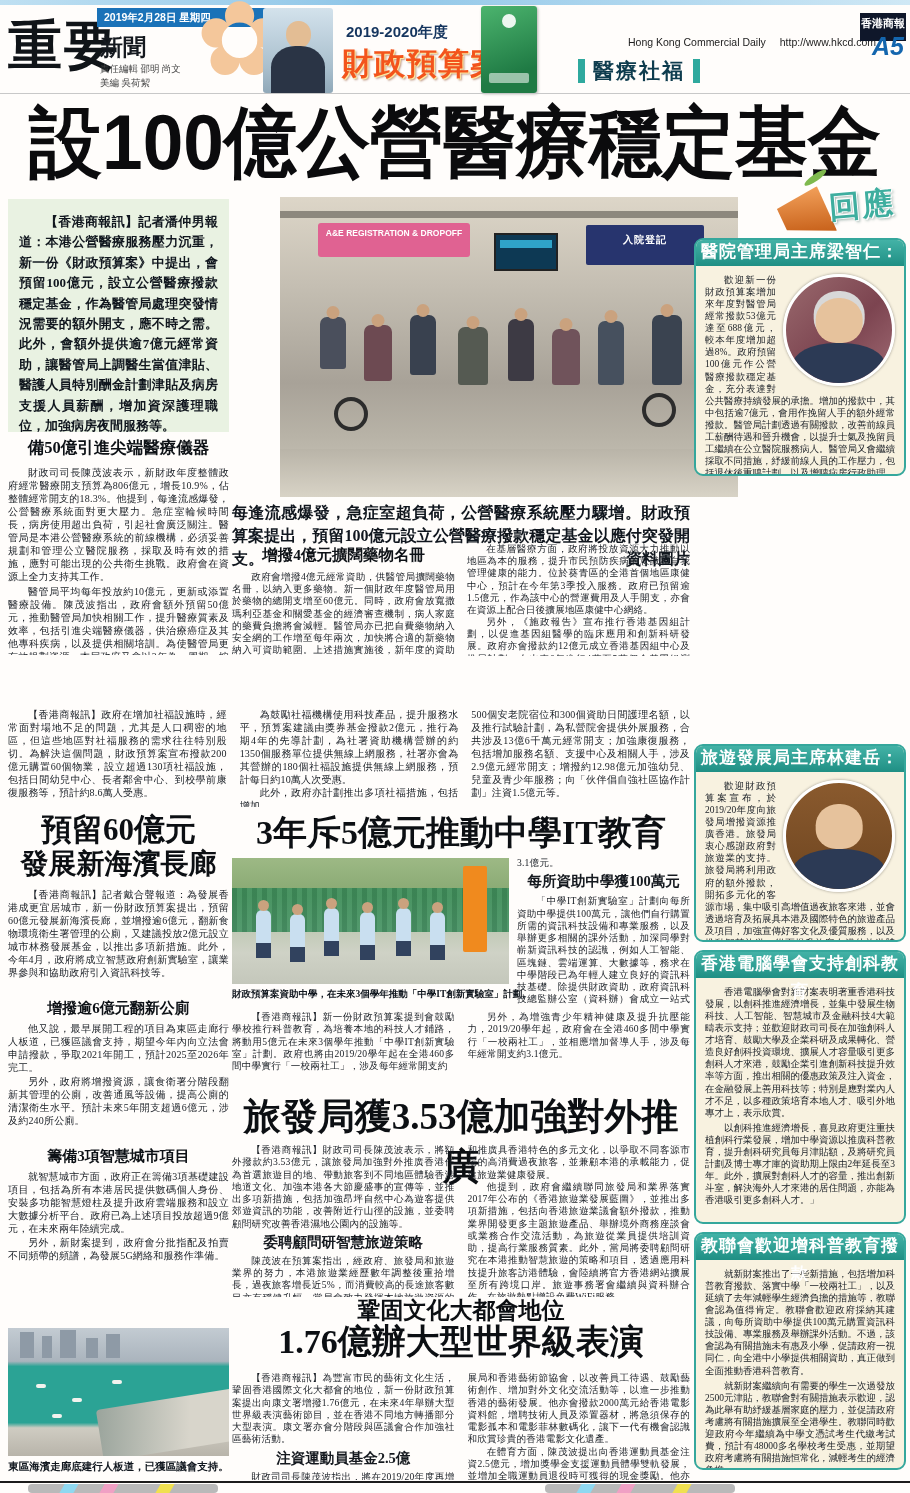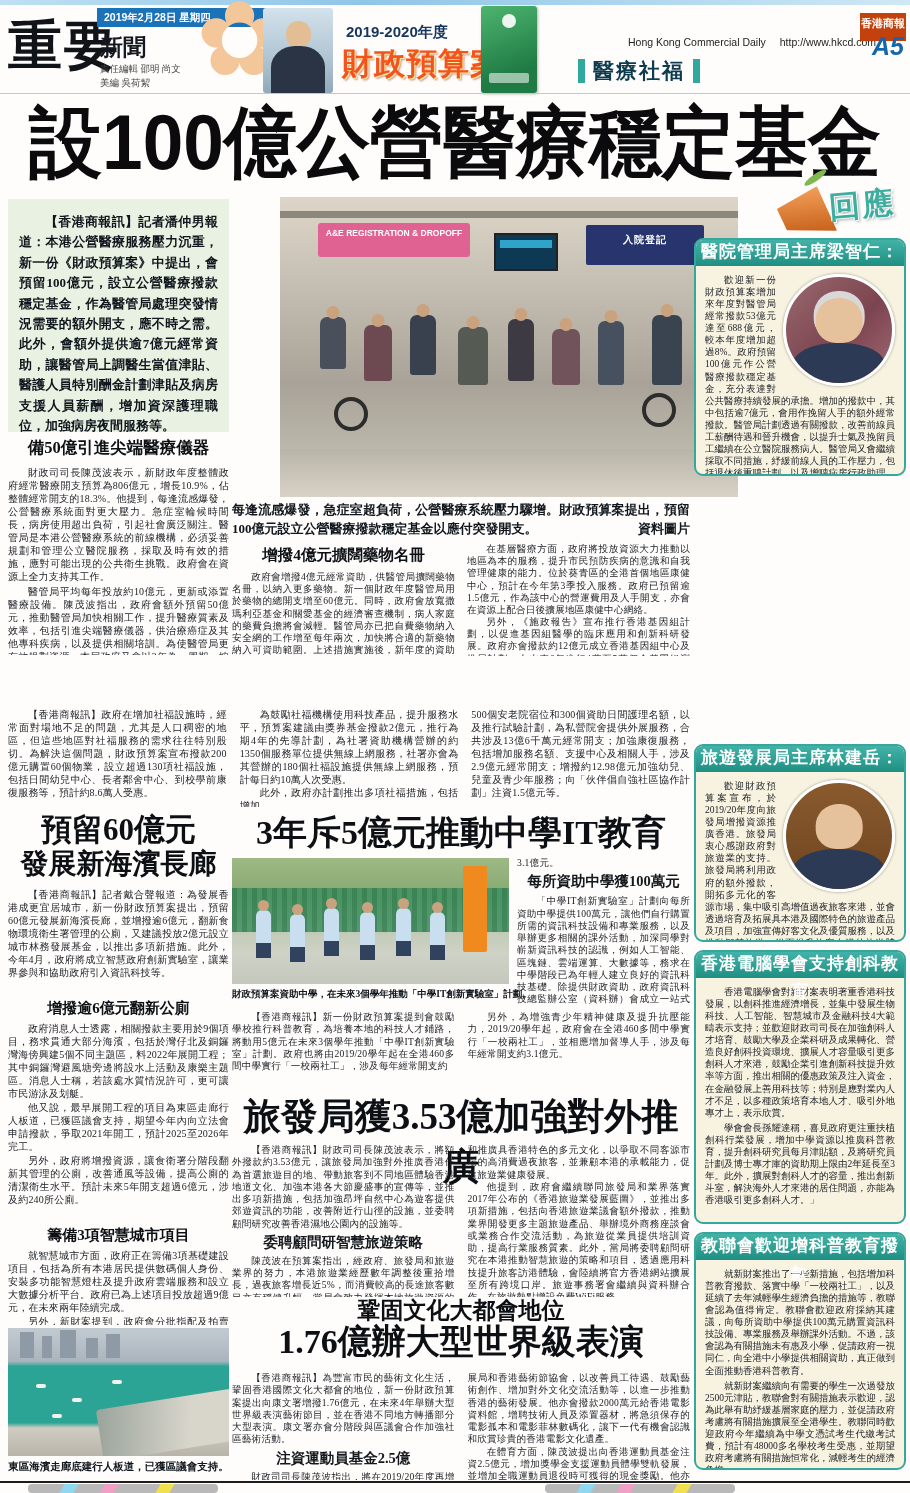--- a/index.html
+++ b/index.html
@@ -35,21 +35,21 @@
              background:linear-gradient(160deg,#4cb46e,#1f7a44 75%); box-shadow:1px 1px 3px rgba(0,0,0,.3); }
   #mh-book::before { content:""; position:absolute; left:21px; top:8px; width:14px; height:14px;
              background:#fff; border-radius:50%; opacity:.9; }
   #mh-book::after { content:""; position:absolute; left:8px; bottom:10px; width:40px; height:10px;
              background:rgba(255,255,255,.55); border-radius:2px; }
   #mh-tag { left:578px; top:57px; display:flex; align-items:center; gap:8px; }
   #mh-tag .bar { width:7px; height:24px; background:#2fa99e; }
   #mh-tag .txt { font-size:21px; font-weight:bold; color:#0e3c4e; letter-spacing:2px; }
   #mh-en { left:628px; top:36px; width:235px; font-family:"Liberation Sans",sans-serif;
            font-size:10.5px; color:#222; display:flex; gap:14px; white-space:nowrap; }
-  #mh-red { left:860px; top:13px; width:46px; height:28px; background:#c2410c; color:#fff;
+  #mh-red { left:860px; top:13px; width:46px; height:28px; background:#0f172a; color:#fff;
             font-size:11px; font-weight:bold; text-align:center; line-height:21px; }
   #mh-page { left:872px; top:32px; font-size:25px; font-weight:900; font-style:italic;
              color:#1466ae; font-family:"Liberation Sans",sans-serif; }
   #mh-rule { left:0; top:93px; width:910px; height:1px; background:#c8c8c8; }
 
   
   #headline { left:0; top:94px; width:910px; height:100px; text-align:center; }
   #headline h1 { font-family:"Liberation Sans","DejaVu Sans",sans-serif; font-weight:900;
                  font-size:73px; line-height:98px; letter-spacing:0px; color:#0b0b0d;
                  transform:scaleY(1.06); }
@@ -84,21 +84,21 @@
   .screen::after { content:""; position:absolute; left:4px; top:5px; width:52px; height:8px; background:#2fa3c8; }
   .person { position:absolute; border-radius:7px 7px 3px 3px; }
   .person::before { content:""; position:absolute; left:50%; top:-11px; transform:translateX(-50%);
                     width:13px; height:13px; border-radius:50%; background:#caa27e; }
   .wheel { position:absolute; width:34px; height:34px; border:4px solid #2c2c2c; border-radius:50%;
            background:transparent; }
   #photo-main .floor { position:absolute; left:0; bottom:0; width:458px; height:48px;
            background:linear-gradient(#b9b4a8,#d8d3c6); }
 
   #cap-main { left:232px; top:501px; width:458px; height:38px; }
-  #cap-main p { font-size:13px; font-weight:bold; line-height:1.45; text-align:justify; color:#10161e; }
+  #cap-main p { font-size:16px; font-weight:bold; line-height:1.45; text-align:justify; color:#10161e; }
   #cap-main .credit { float:right; }
 
   
   #drug { left:232px; top:543px; width:458px; height:113px; display:flex; gap:12px; }
   #drug .c { flex:1; overflow:hidden; }
   #drug h3 { font-size:15.5px; margin:2px 0 5px; }
   #drug p { font-size:9.6px; line-height:1.27; }
 
   
   #welfare-title { left:8px; top:656px; width:682px; text-align:center; font-size:41px;
@@ -303,21 +303,20 @@
     </div>
   </div>
 
   <div class="abs" id="harb-title">
     <span class="t1">預留60億元</span>
     <span class="t2">發展新海濱長廊</span>
   </div>
   <div class="abs clip" id="harb-art">
     <p class="body">【香港商報訊】記者戴合聲報道：為發展香港成更宜居城市，新一份財政預算案提出，預留60億元發展新海濱長廊，並增撥逾6億元，翻新食物環境衛生署管理的公廁，又建議投放2億元設立城市林務發展基金，以推出多項新措施。此外，今年4月，政府將成立智慧政府創新實驗室，讓業界參與和協助政府引入資訊科技等。</p>
     <h3 class="sub">增撥逾6億元翻新公廁</h3>
-    <p class="body">政府消息人士透露，相關撥款主要用於9個項目，務求貫通大部分海濱，包括於灣仔北及銅鑼灣海傍興建5個不同主題區，料2022年展開工程；其中銅鑼灣避風塘旁邊將設水上活動及康樂主題區。消息人士稱，若該處水質情況許可，更可讓市民游泳及划艇。</p>
     <p class="body">他又說，最早展開工程的項目為東區走廊行人板道，已獲區議會支持，期望今年內向立法會申請撥款，爭取2021年開工，預計2025至2026年完工。</p>
     <p class="body">另外，政府將增撥資源，讓食衛署分階段翻新其管理的公廁，改善通風等設備，提高公廁的清潔衛生水平。預計未來5年開支超過6億元，涉及約240所公廁。</p>
     <h3 class="sub">籌備3項智慧城市項目</h3>
     <p class="body">就智慧城市方面，政府正在籌備3項基礎建設項目，包括為所有本港居民提供數碼個人身份、安裝多功能智慧燈柱及提升政府雲端服務和設立大數據分析平台。政府已為上述項目投放超過9億元，在未來兩年陸續完成。</p>
     <p class="body">另外，新財案提到，政府會分批指配及拍賣不同頻帶的頻譜，為發展5G網絡和服務作準備。</p>
   </div>
   <div class="abs" id="photo-harb">
     <div class="bld" style="left:12px;top:4px;width:14px;height:26px;"></div>
     <div class="bld" style="left:34px;top:8px;width:10px;height:22px;"></div>
     <div class="bld" style="left:52px;top:2px;width:16px;height:28px;"></div>
@@ -392,21 +391,21 @@
     <p>歡迎新一份財政預算案增加來年度對醫管局經常撥款53億元達至688億元，較本年度增加超過8%。政府預留100億元作公營醫療撥款穩定基金，充分表達對公共醫療持續發展的承擔。增加的撥款中，其中包括逾7億元，會用作挽留人手的額外經常撥款。醫管局計劃透過有關撥款，改善前線員工薪酬待遇和晉升機會，以提升士氣及挽留員工繼續在公立醫院服務病人。醫管局又會繼續採取不同措施，紓緩前線人員的工作壓力，包括退休後重聘計劃，以及增聘病房行政助理。</p>
   </div>
   <div class="sbox" style="top:744px; height:198px;">
     <div class="hdr">旅遊發展局主席林建岳：</div>
     <div class="portrait pc"></div>
     <p>歡迎財政預算案宣布，於2019/20年度向旅發局增撥資源推廣香港。旅發局衷心感謝政府對旅遊業的支持。旅發局將利用政府的額外撥款，開拓多元化的客源市場，集中吸引高增值過夜旅客來港，並會透過培育及拓展具本港及國際特色的旅遊產品及項目，加強宣傳好客文化及優質服務，以及推動智慧旅遊，從而提升旅客在港的旅遊體驗。政府所提供的額外資源，將有助旅發局加強推廣，並透過與業界合作，提升香港作為旅遊城市的競爭力。</p>
   </div>
   <div class="sbox" style="top:950px; height:274px;">
     <div class="hdr">香港電腦學會支持創科教育</div>
     <p>香港電腦學會對新財案表明著重香港科技發展，以創科推進經濟增長，並集中發展生物科技、人工智能、智慧城市及金融科技4大範疇表示支持；並歡迎財政司司長在加強創科人才培育、鼓勵大學及企業科研及成果轉化、營造良好創科投資環境、擴展人才容量吸引更多創科人才來港，鼓勵企業引進創新科技提升效率等方面，推出相關的優惠政策及注入資金，在金融發展上善用科技等；特別是應對業內人才不足，以多種政策培育本地人才、吸引外地專才上，表示欣賞。</p>
-    <p>學會會長孫耀達稱，喜見政府更注重扶植創科行業發展，增加中學資源以推廣科普教育，提升創科研究員每月津貼額，及將研究員計劃及博士專才庫的資助期上限由2年延長至3年。此外，擴展對創科人才的容量，推出創新斗室，解決海外人才來港的居住問題，亦能為香港吸引更多創科人才。」</p>
+    <p>以創科推進經濟增長，喜見政府更注重扶植創科行業發展，增加中學資源以推廣科普教育，提升創科研究員每月津貼額，及將研究員計劃及博士專才庫的資助期上限由2年延長至3年。此外，擴展對創科人才的容量，推出創新斗室，解決海外人才來港的居住問題，亦能為香港吸引更多創科人才。」</p>
   </div>
   <div class="sbox" style="top:1232px; height:238px;">
     <div class="hdr">教聯會歡迎增科普教育撥款</div>
     <p>就新財案推出了一些新措施，包括增加科普教育撥款、落實中學「一校兩社工」，以及延續了去年減輕學生經濟負擔的措施等，教聯會認為值得肯定。教聯會歡迎政府採納其建議，向每所資助中學提供100萬元購置資訊科技設備、專業服務及舉辦課外活動。不過，該會認為有關措施未有惠及小學，促請政府一視同仁，向全港中小學提供相關資助，真正做到全面推動香港科普教育。</p>
     <p>就新財案繼續向有需要的學生一次過發放2500元津貼，教聯會對有關措施表示歡迎，認為此舉有助紓緩基層家庭的壓力，並促請政府考慮將有關措施擴展至全港學生。教聯同時歡迎政府今年繼續為中學文憑試考生代繳考試費，預計有48000多名學校考生受惠，並期望政府考慮將有關措施恒常化，減輕考生的經濟負擔。</p>
   </div>
 
   <div class="abs" id="footrule"></div>
   <div class="regmark" style="left:28px;">
     <i class="c1"></i>

